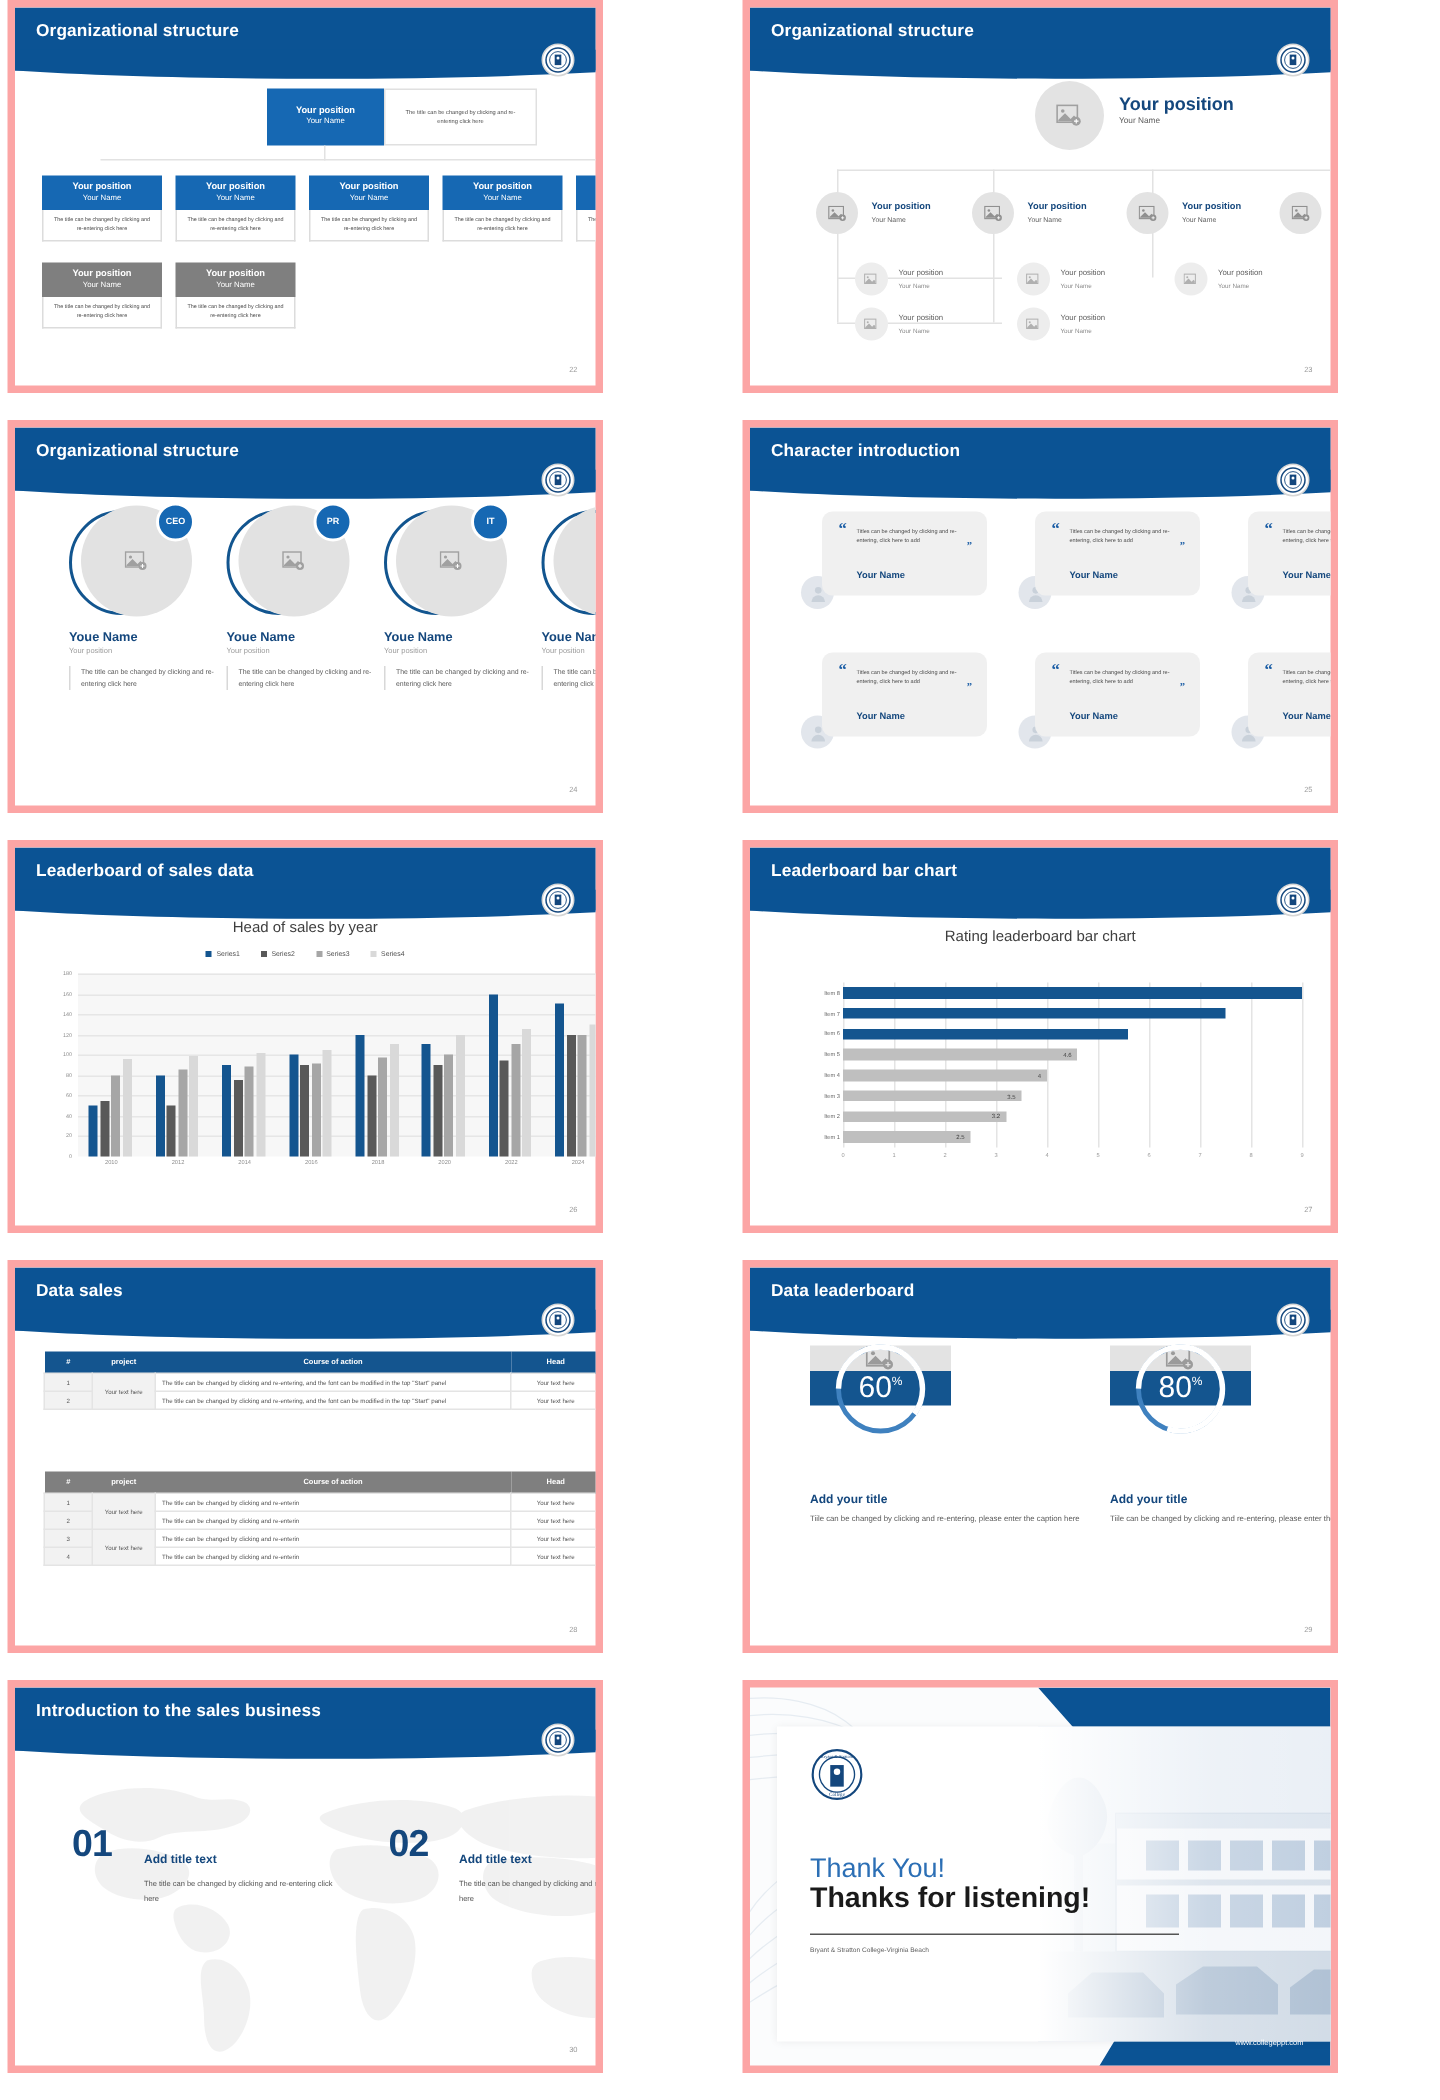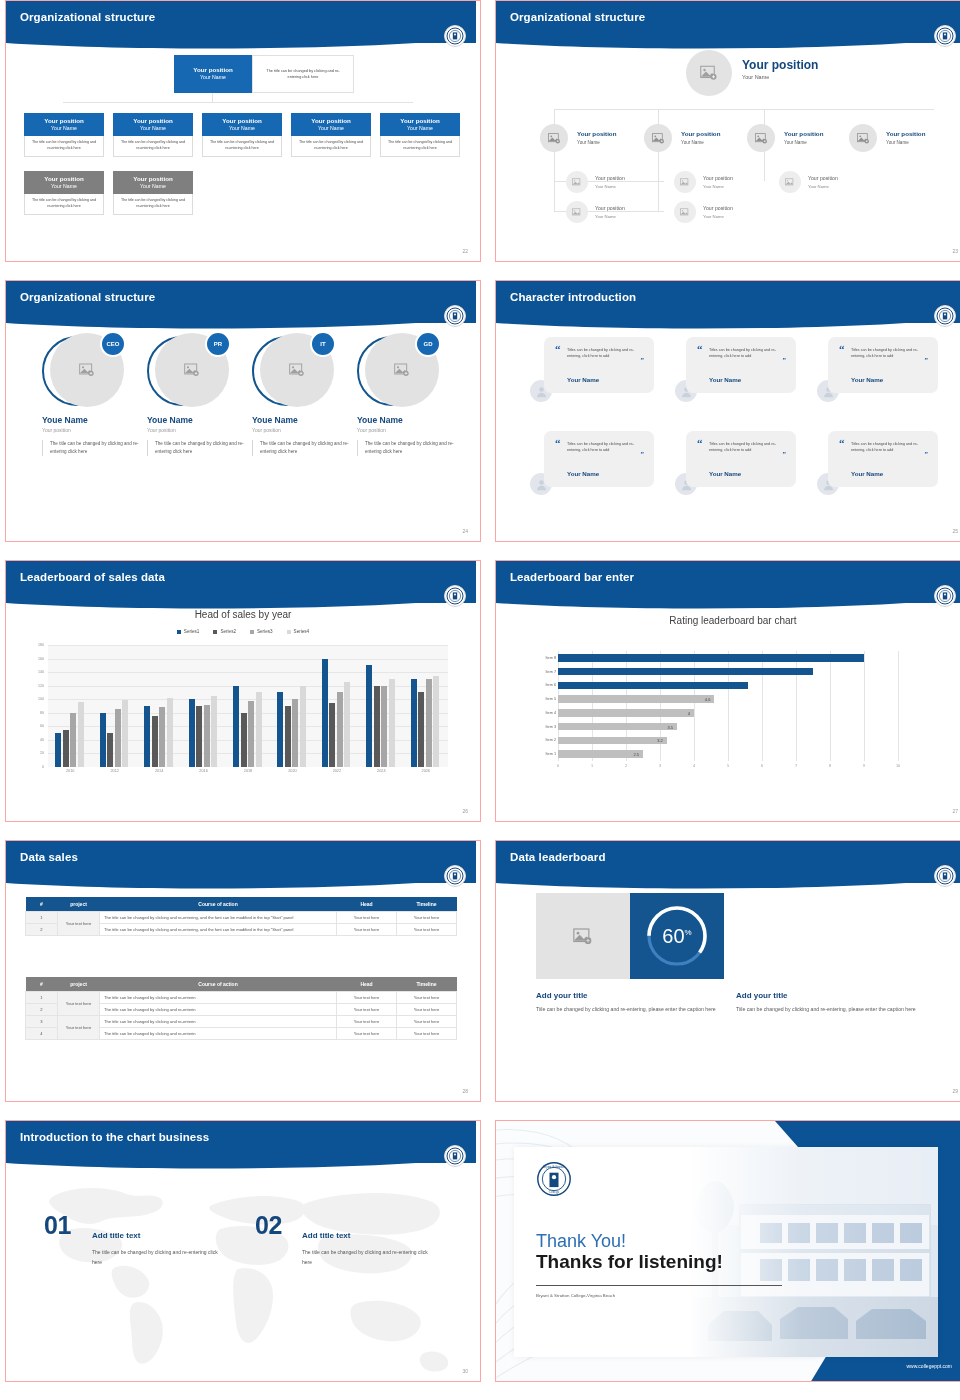--- a/index.html
+++ b/index.html
@@ -13,24 +13,24 @@
     width: 960px; height: 1400px;
     display: grid;
     grid-template-columns: 470px 470px;
     grid-template-rows: repeat(5, 270px);
     column-gap: 20px;
     row-gap: 10px;
     padding: 0px 5px;
   }
   .slide {
     position: relative;
-    width: 476px; height: 262px;
+    width: 397px; height: 262px;
     background: #ffffff;
     overflow: hidden;
-    border: 1px solid #fca5a5;
+    border: 5px solid #fca5a5;
   }
   
   .band {
     position: absolute; top: 0; left: 0;
     width: 470px; height: 42px;
     background: #0B5394;
     z-index: 1;
   }
   .band-curve {
     position: absolute; top: 28px; left: 0;
@@ -127,21 +127,21 @@
   table.dt { position:absolute; border-collapse:collapse; width:432px; font-size:4.1px; }
   table.dt th { color:#fff; font-weight:bold; padding:4px 2px; text-align:center; font-size:5px; }
   table.dt td { border:1px solid #e4e4e4; padding:3px 4px; color:#555; vertical-align:middle; }
   .thead-blue th { background:#14558F; }
   .thead-gray th { background:#7F7F7F; }
   .cc { text-align:center; }
   .idxc { background:#F2F2F2; text-align:center; }
   .prjc { background:#F2F2F2; text-align:center; }
 
   
-  .dc-card { position:absolute; top:52px; width:188px; height:86px; display:flex; }
+  .dc-card { position:absolute; top:52px; width:188px; height:86px; display:flex;flex-direction:column; }
   .dc-img { width:50%; background:#E3E3E3; display:flex; align-items:center; justify-content:center; }
   .dc-pct { width:50%; background:#14558F; position:relative; display:flex; align-items:center; justify-content:center; }
   .dc-num { position:relative; z-index:3; color:#fff; font-size:20px; font-weight:300; }
   .dc-num sup { font-size:8px; font-weight:400; }
   .dc-title { position:absolute; font-size:8px; font-weight:bold; color:#14477D; }
   .dc-desc  { position:absolute; font-size:5.2px; color:#5a5a5a; line-height:1.75; width:190px; }
 
   
   .map-bg { position:absolute; left:0; top:42px; width:470px; height:218px; opacity:.35; }
   .bignum { position:absolute; font-size:25px; font-weight:bold; color:#14477D; letter-spacing:-.5px; }
@@ -680,21 +680,21 @@
       </div>
 
     <div class="pagenum">26</div>
   </div>
 
   <div class="slide">
     <div class="band"></div>
     <svg class="band-curve" viewBox="0 0 470 24" preserveAspectRatio="none">
       <path d="M0,0 L470,0 L470,9 C350,22 120,22 0,14 Z" fill="#0B5394"></path>
     </svg>
-    <div class="slide-title">Leaderboard bar enter</div>
+    <div class="slide-title">Leaderboard bar chart</div>
     <div class="seal">
       <svg width="18" height="18" viewBox="0 0 18 18">
           <circle cx="9" cy="9" r="8" fill="none" stroke="#14477D" stroke-width="1"></circle>
           <circle cx="9" cy="9" r="5.6" fill="none" stroke="#14477D" stroke-width=".6"></circle>
           <rect x="6.8" y="5.4" width="4.4" height="7" fill="#14477D"></rect>
           <circle cx="9" cy="7.6" r="1" fill="#fff"></circle>
         </svg>
     </div>
 
     <div class="chart-title" style="top:54px;">Rating leaderboard bar chart</div>
@@ -882,32 +882,50 @@
         <svg width="70" height="70" viewBox="0 0 70 70" style="position:absolute;left:50%;top:50%;transform:translate(-50%,-50%);">
             <circle cx="35" cy="35" r="28" fill="none" stroke="#3F81BF" stroke-width="3.2"></circle>
             <circle cx="35" cy="35" r="28" fill="none" stroke="#ffffff" stroke-width="3.6" stroke-dasharray="105.6 70.4" stroke-dashoffset="44" transform="rotate(-90 35 35)" stroke-linecap="butt"></circle>
           </svg>
         <div class="dc-num"><span>60</span><sup>%</sup></div>
       </div>
     </div>
     <div class="dc-title" style="left:40px; top:150px;">Add your title</div>
     <div class="dc-desc" style="left:40px; top:164px;">Tiile can be changed by clicking and re-entering, please enter the caption here</div>
 
+    <div class="dc-card" style="left:240px;">
+      <div class="dc-img">
+          <svg width="20" height="17" viewBox="0 0 24 20">
+            <rect x="1" y="1" width="18" height="15" fill="none" stroke="#9b9b9b" stroke-width="1.4"></rect>
+            <circle cx="6" cy="6" r="1.6" fill="#9b9b9b"></circle>
+            <path d="M2 14 L8 8 L13 13 L16 10 L18 12 L18 15 L2 15Z" fill="#9b9b9b"></path>
+            <circle cx="18" cy="15" r="4" fill="#9b9b9b"></circle>
+            <path d="M18 13v4M16 15h4" stroke="#E3E3E3" stroke-width="1"></path>
+          </svg>
+        </div>
+      <div class="dc-pct">
+        <svg width="70" height="70" viewBox="0 0 70 70" style="position:absolute;left:50%;top:50%;transform:translate(-50%,-50%);">
+            <circle cx="35" cy="35" r="28" fill="none" stroke="#3F81BF" stroke-width="3.2"></circle>
+            <circle cx="35" cy="35" r="28" fill="none" stroke="#ffffff" stroke-width="3.6" stroke-dasharray="140.8 35.2" stroke-dashoffset="44" transform="rotate(-90 35 35)" stroke-linecap="butt"></circle>
+          </svg>
+        <div class="dc-num"><span>80</span><sup>%</sup></div>
+      </div>
+    </div>
     <div class="dc-title" style="left:240px; top:150px;">Add your title</div>
     <div class="dc-desc" style="left:240px; top:164px;">Tiile can be changed by clicking and re-entering, please enter the caption here</div>
 
     <div class="pagenum">29</div>
   </div>
 
   <div class="slide">
     <div class="band"></div>
     <svg class="band-curve" viewBox="0 0 470 24" preserveAspectRatio="none">
       <path d="M0,0 L470,0 L470,9 C350,22 120,22 0,14 Z" fill="#0B5394"></path>
     </svg>
-    <div class="slide-title">Introduction to the chart business</div>
+    <div class="slide-title">Introduction to the sales business</div>
     <div class="seal">
       <svg width="18" height="18" viewBox="0 0 18 18">
           <circle cx="9" cy="9" r="8" fill="none" stroke="#14477D" stroke-width="1"></circle>
           <circle cx="9" cy="9" r="5.6" fill="none" stroke="#14477D" stroke-width=".6"></circle>
           <rect x="6.8" y="5.4" width="4.4" height="7" fill="#14477D"></rect>
           <circle cx="9" cy="7.6" r="1" fill="#fff"></circle>
         </svg>
     </div>
 
     <svg class="map-bg" viewBox="0 0 470 218" preserveAspectRatio="none">

